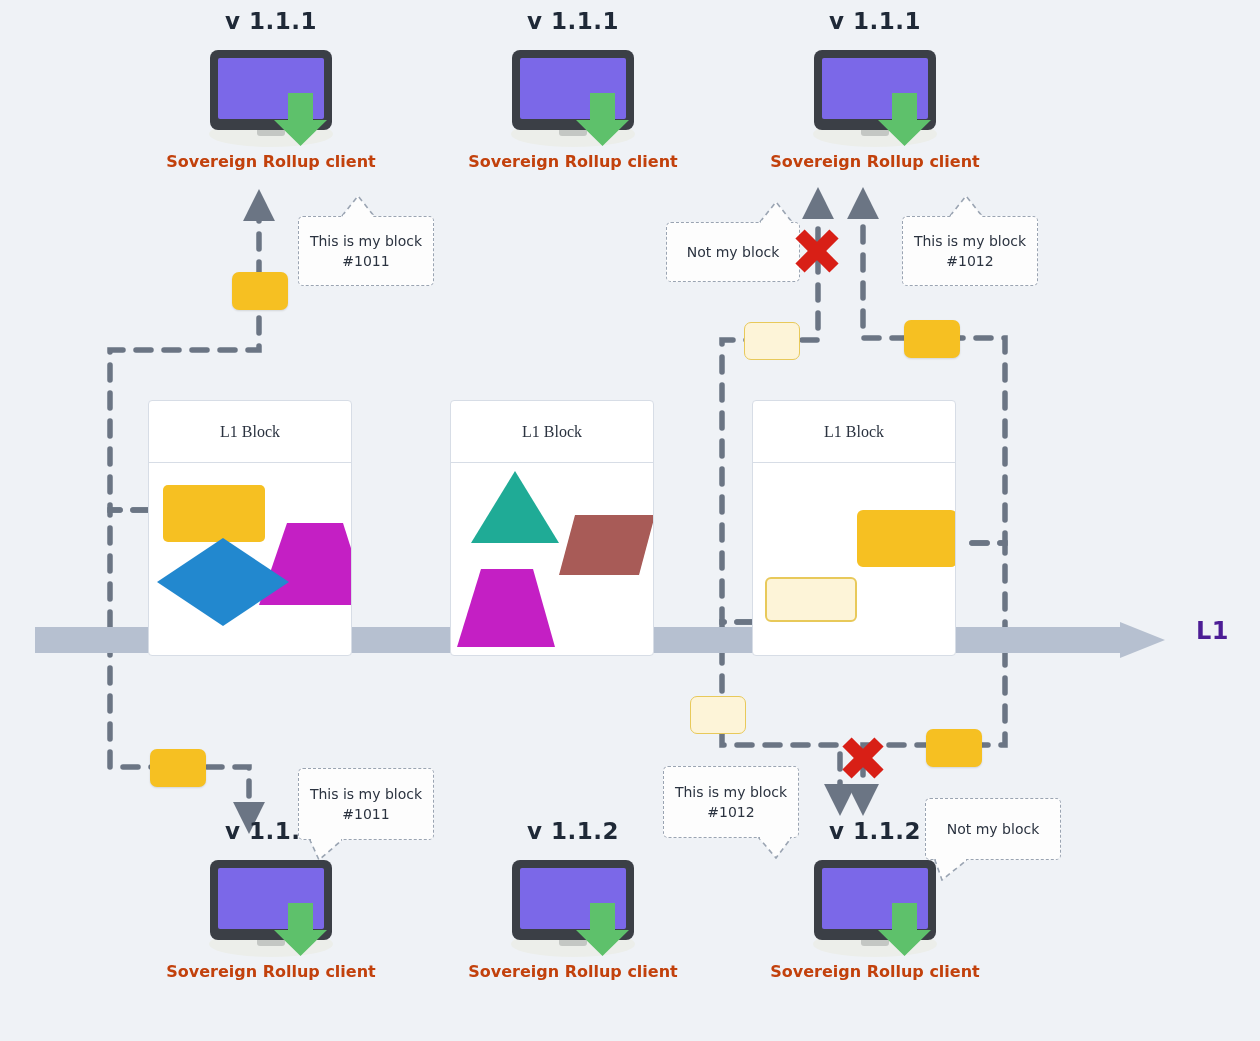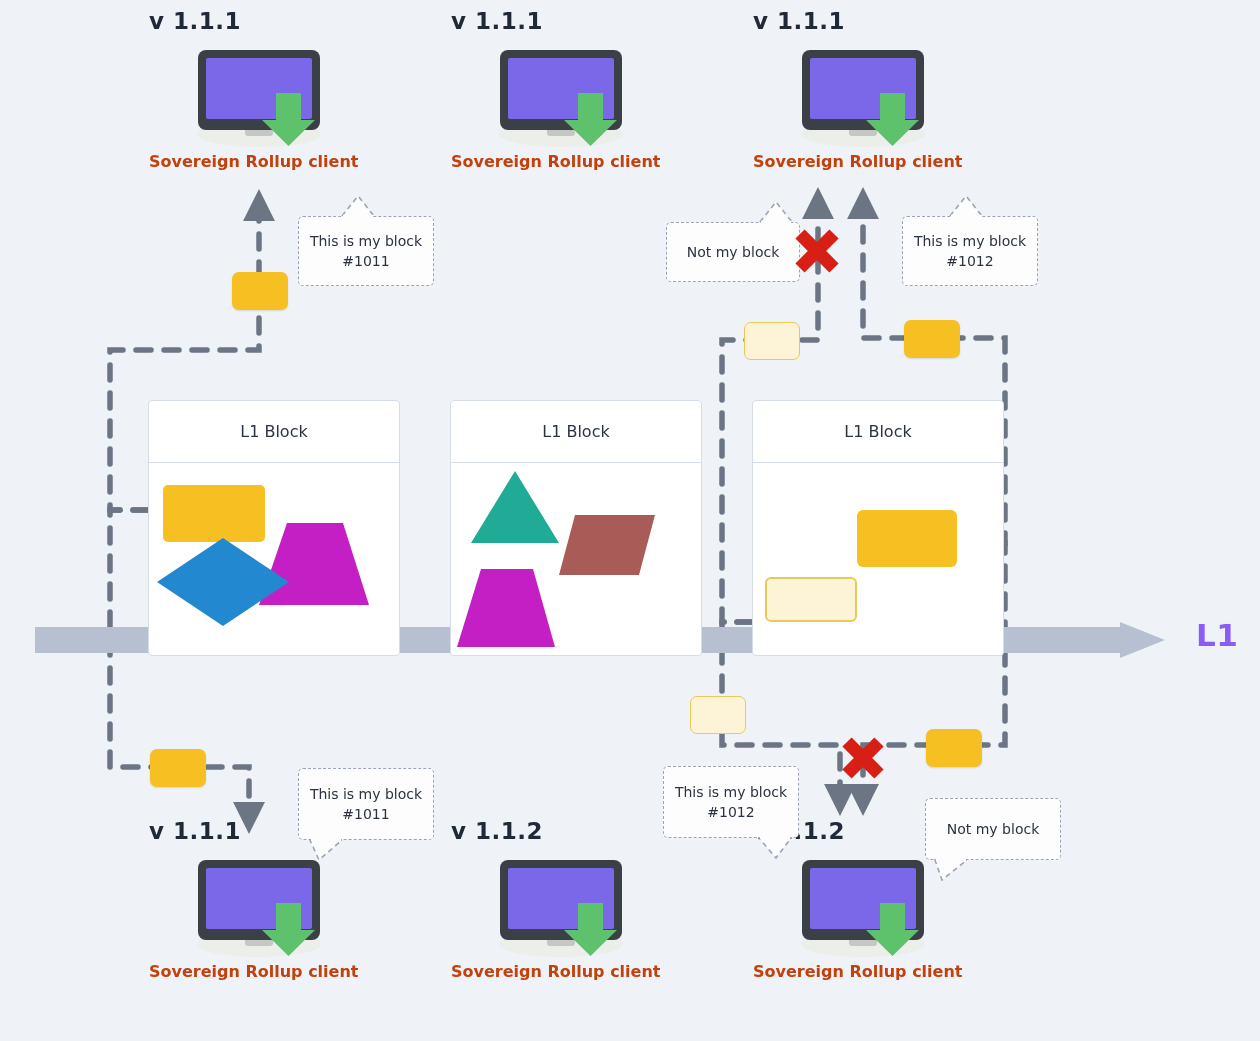--- a/index.html
+++ b/index.html
@@ -15,39 +15,39 @@
 
   
   svg.layer { position: absolute; left: 0; top: 0; width: 1260px; height: 1041px; }
   #paths { z-index: 1; }
   #marks  { z-index: 6; pointer-events: none; }
 
   
   .l1-axis { position: absolute; left: 35px; top: 622px; width: 1130px; height: 36px; z-index: 2; }
   .l1-label {
     position: absolute; left: 1196px; top: 617px;
-    font-size: 31px; font-weight: 700; color: #8b5cf6; letter-spacing: .5px; z-index: 3;
+    font-size: 24px; font-weight: 700; color: #4c1d95; letter-spacing: .5px; z-index: 3;
   }
 
   
   .l1-block {
-    position: absolute; width: 252px; height: 256px;
+    position: absolute; width: 204px; height: 256px;
     background: #ffffff; border: 1px solid #d7dde6; border-radius: 4px;
-    z-index: 3; overflow: hidden;
+    z-index: 3; overflow: hidden; font-family: Liberation Serif, serif;
   }
   .l1-block .head {
     height: 62px; border-bottom: 1px solid #d7dde6;
     display: flex; align-items: center; justify-content: center;
     font-size: 16px; color: #2b3340;
   }
   .l1-block .body { position: relative; height: 193px; }
   .shape { position: absolute; }
 
   
-  .client { position: absolute; width: 220px; z-index: 4; }
+  .client { position: absolute; width: 220px; text-align: center; z-index: 4; margin-left: 12px; }
   .client .ver {
     font-size: 23px; font-weight: 700; color: #1f2937; letter-spacing: .5px;
     margin-bottom: 4px; white-space: nowrap;
   }
   .client .monitor { width: 220px; height: 110px; display: block; margin: 0 auto; }
   .client .cname {
     font-size: 16px; font-weight: 700; color: #c2410c; margin-top: 4px; white-space: nowrap;
   }
 
   

